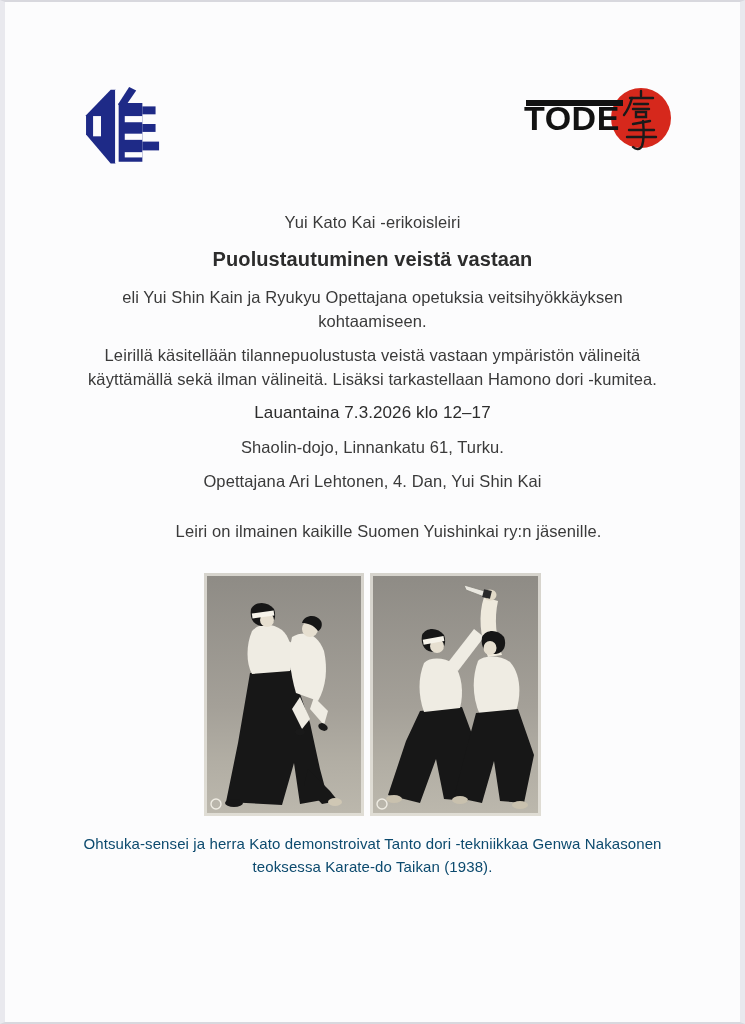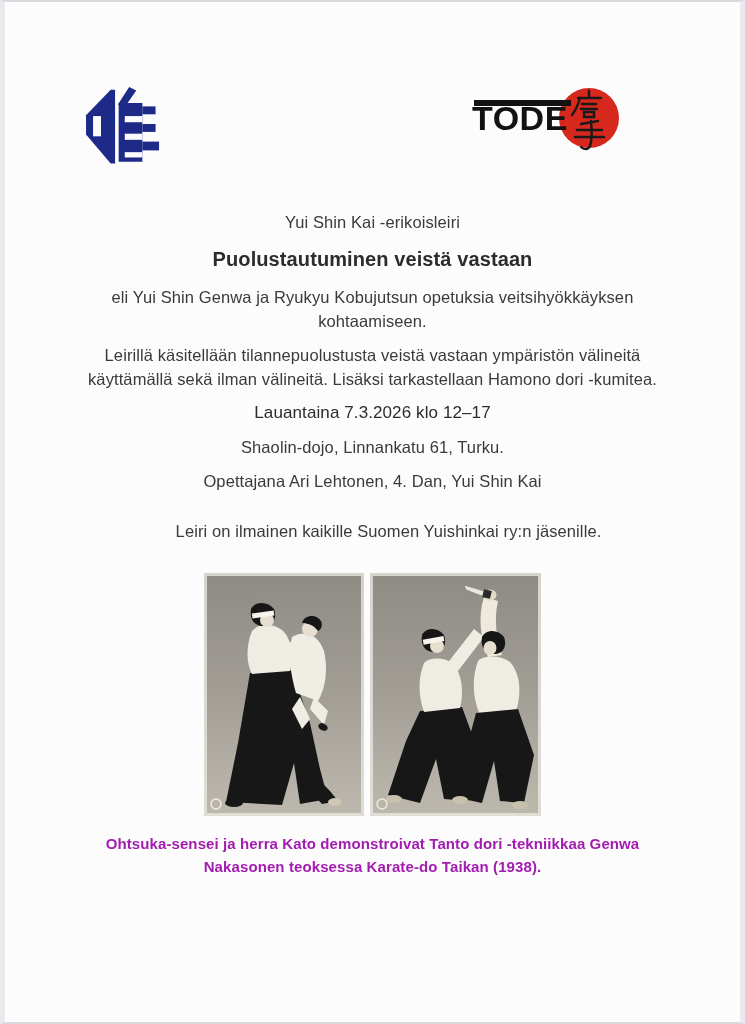--- a/index.html
+++ b/index.html
@@ -13,21 +13,21 @@
     border-top:2px solid #d8d8de;
     border-bottom:2px solid #d8d8de;
     font-family:"Liberation Sans", sans-serif;
     color:#3a3a3a;
     overflow:hidden;
   }
   .header {
     display:flex;
     justify-content:space-between;
     align-items:flex-start;
-    padding:78px 116px 0 74px;
+    padding:78px 64px 0 74px;
     height:92px;
   }
   .yui-logo { width:88px; height:88px; }
   .tode-logo { width:152px; height:72px; margin-top:4px; }
   .content { text-align:center; margin-top:38px; }
   .content p { margin:0 auto 10px auto; font-size:16.5px; line-height:24px; letter-spacing:0.1px; }
   .subtitle { margin-bottom:12px !important; }
   .title {
     font-size:20px !important;
     font-weight:bold;
@@ -40,22 +40,21 @@
   .date  { font-weight:normal; color:#2c2c2c; font-size:17px !important; }
   .note  { margin-top:26px !important;padding-left:32px; }
   .reg   { max-width:560px; }
   .reg .email { display:block; }
   .photo-wrap { width:337px; margin:30px auto 0 auto; line-height:0; }
   .caption {
     max-width:580px;
     margin:16px auto 0 auto !important;
     font-size:15px !important;
     line-height:23px !important;
-    color:#a21caf;
-    font-weight:bold;
+    color:#0c4a6e;
   }
 </style>
 </head>
 <body>
 
 <div class="page">
 
   <div class="header">
 
     <svg class="yui-logo" viewBox="0 0 100 100">
@@ -89,23 +88,23 @@
         <path d="M105,46 L130,46"></path>
         <path d="M103,53 L132,53"></path>
         <path d="M119,37 C120,47 120,56 118,62 C116,66 112,66 109,63"></path>
       </g>
       <rect x="2" y="16" width="97" height="6" fill="#121212"></rect>
       <text x="0" y="46" font-family="Liberation Sans, sans-serif" font-size="34" font-weight="bold" fill="#121212" letter-spacing="0.5">TODE</text>
     </svg>
   </div>
 
   <div class="content">
-    <p class="subtitle">Yui Shin Kai -erikoisleiri</p>
+    <p class="subtitle">Yui Kato Kai -erikoisleiri</p>
     <p class="title">Puolustautuminen veistä vastaan</p>
-    <p class="intro">eli Yui Shin Genwa ja Ryukyu Kobujutsun opetuksia veitsihyökkäyksen kohtaamiseen.</p>
+    <p class="intro">eli Yui Shin Kain ja Ryukyu Opettajana opetuksia veitsihyökkäyksen kohtaamiseen.</p>
     <p class="desc">Leirillä käsitellään tilannepuolustusta veistä vastaan ympäristön välineitä käyttämällä sekä ilman välineitä. Lisäksi tarkastellaan Hamono dori -kumitea.</p>
     <p class="date">Lauantaina 7.3.2026 klo 12–17</p>
     <p>Shaolin-dojo, Linnankatu 61, Turku.</p>
     <p>Opettajana Ari Lehtonen, 4. Dan, Yui Shin Kai</p>
     <p class="note">Leiri on ilmainen kaikille Suomen Yuishinkai ry:n jäsenille.</p>
     <p class="reg"></p>
 
     <div class="photo-wrap">
       <svg viewBox="0 0 337 243" width="337" height="243">
         <defs>

